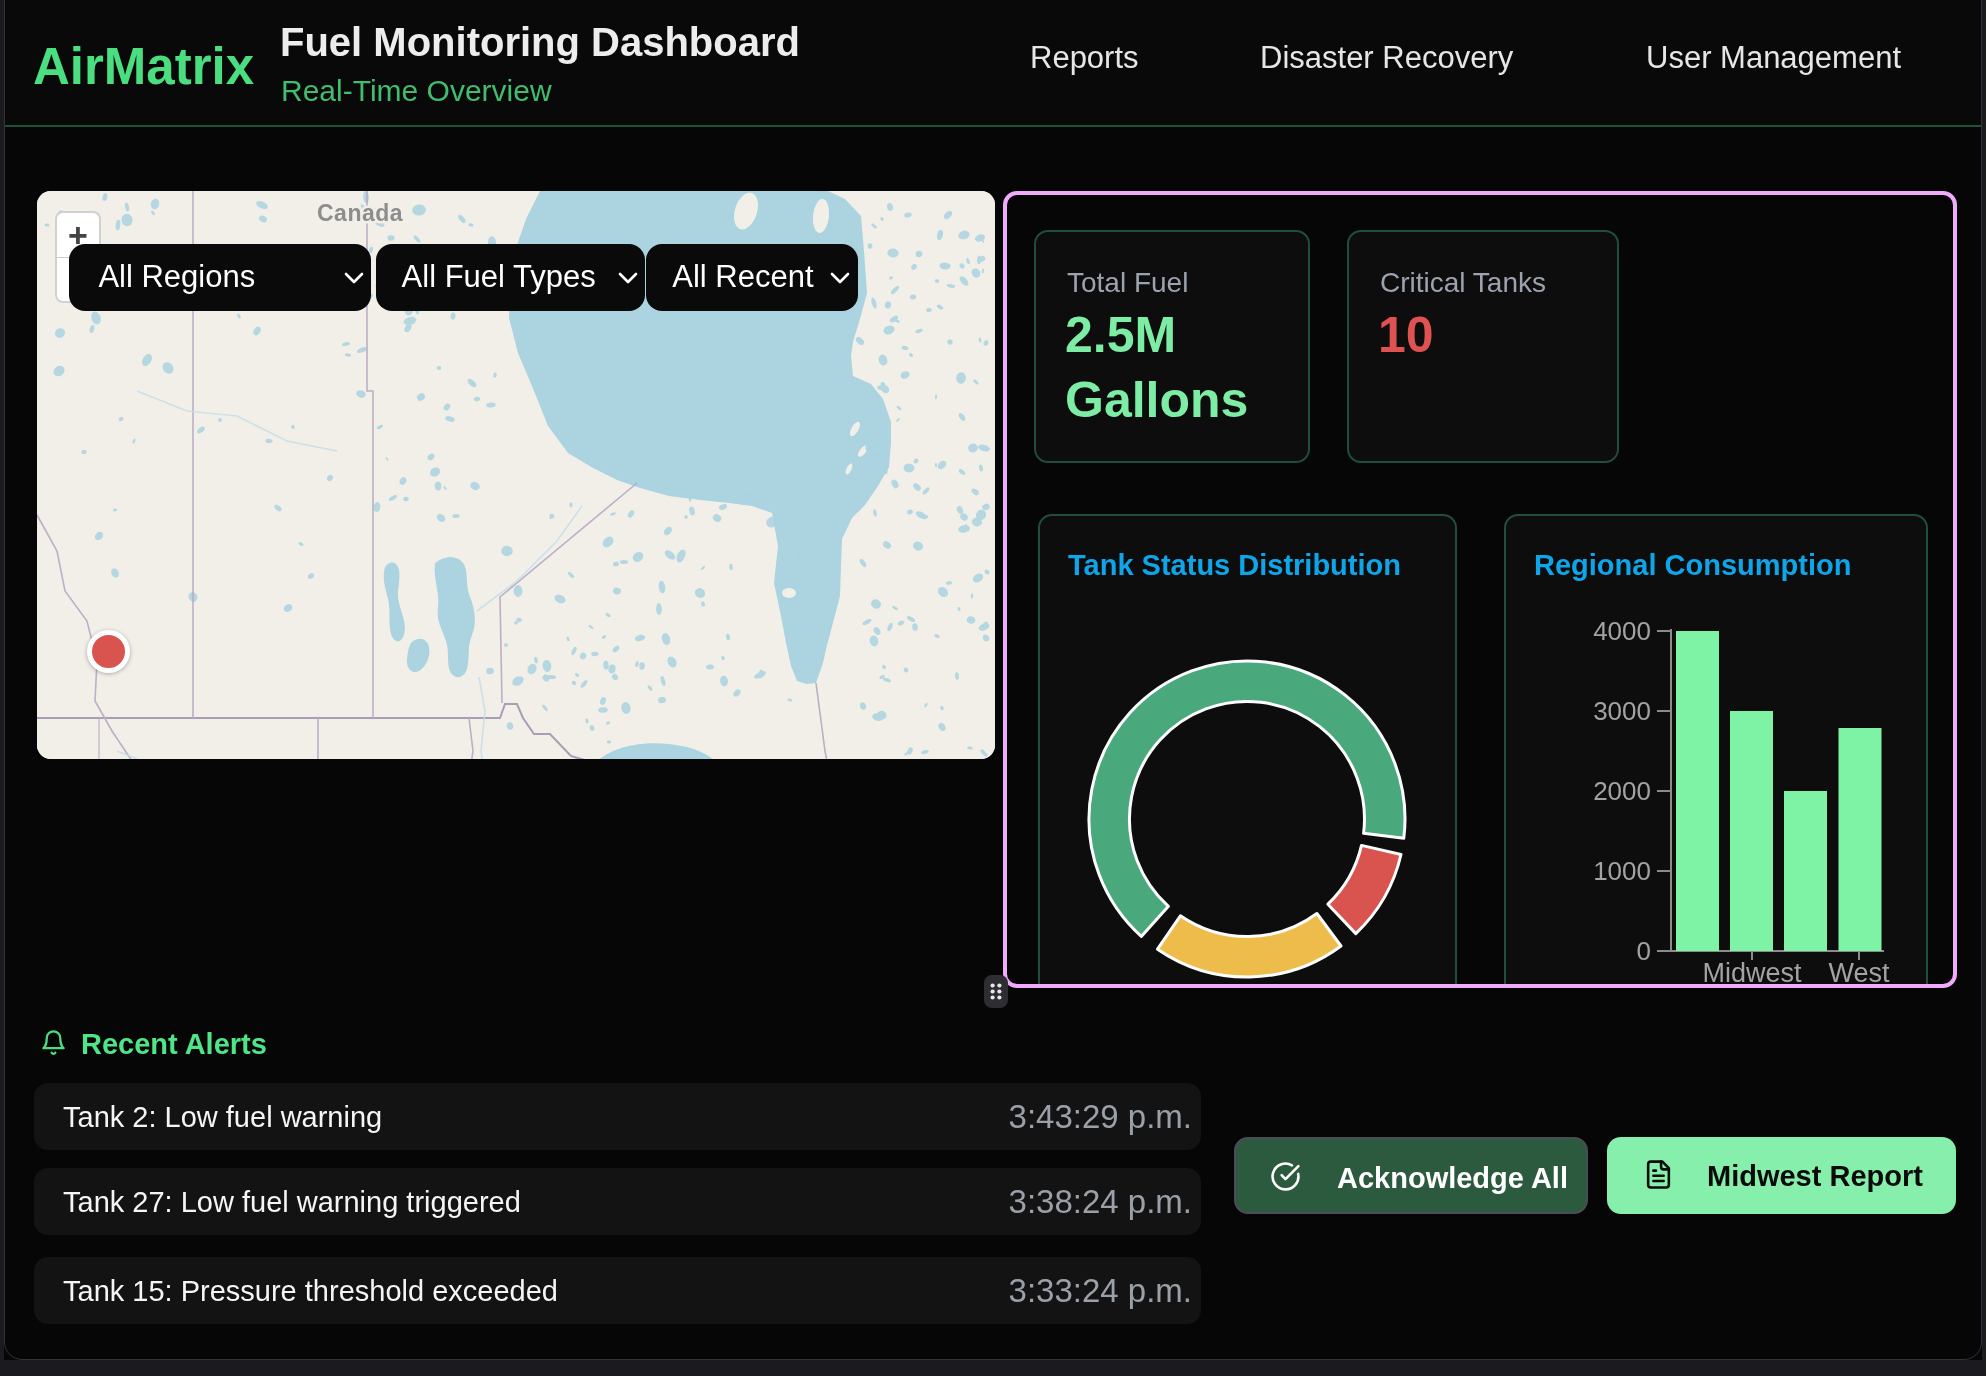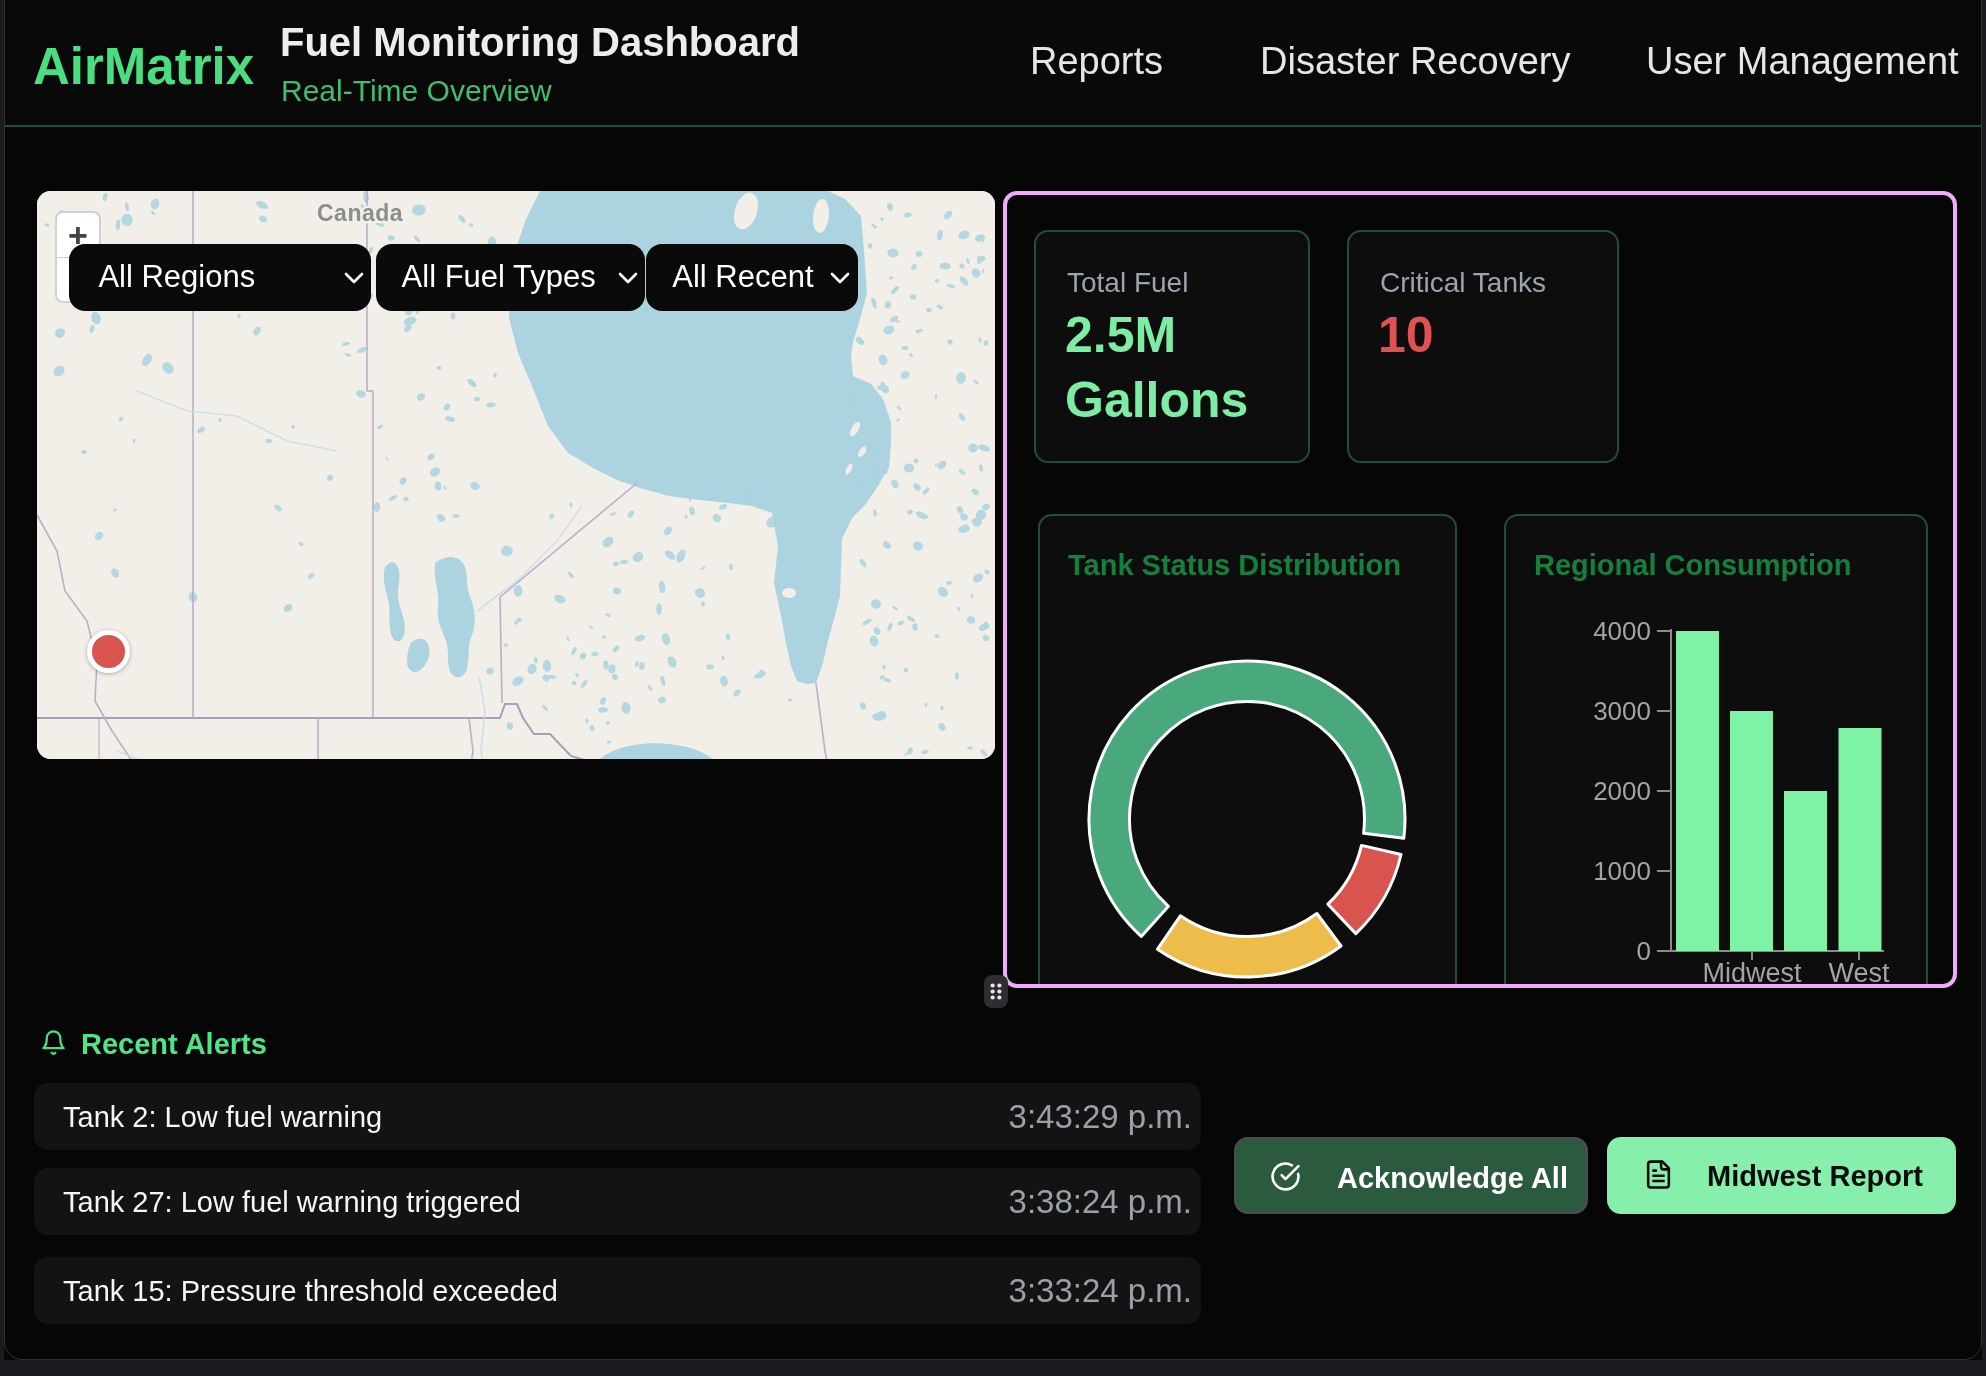--- a/index.html
+++ b/index.html
@@ -6,39 +6,39 @@
   html,body { width:1986px; height:1376px; background:#060606; font-family:"Liberation Sans", sans-serif; overflow:hidden; position:relative; }
   .abs { position:absolute; }
   .strip { position:absolute; background:#1b1b1f; }
   .appborder { position:absolute; left:4px; top:-22px; width:1978px; height:1382px;
                border:1px solid #32333a; border-radius:18px; pointer-events:none; z-index:50; }
   
   .hdr { position:absolute; left:4px; top:0; width:1978px; height:127px; background:#090909; border-bottom:2px solid #1d5138; }
   .logo { position:absolute; left:33px; top:37px; font-size:51px; font-weight:bold; color:#4ade80; }
   .title { position:absolute; left:280px; top:20px; font-size:40px; font-weight:bold; color:#ededed; }
   .subtitle { position:absolute; left:281px; top:74px; font-size:30px; color:#41bd6d; }
-  .nav { position:absolute; top:40px; font-size:38px; color:#e6e6e8; font-weight:500; }
+  .nav { position:absolute; top:40px; font-size:31px; color:#e6e6e8; font-weight:500; }
   
   .map { position:absolute; left:37px; top:191px; width:958px; height:568px; border-radius:14px; overflow:hidden; background:#f2efe9; }
   .zoombox { position:absolute; left:18px; top:20px; width:46px; height:92px; background:#fff; border-radius:8px;
              border:2px solid rgba(0,0,0,0.18); }
   .zoombox .plus { position:absolute; left:0; top:0; width:100%; height:45px; color:#444; font-size:34px; font-weight:bold;
                    text-align:center; line-height:44px; border-bottom:1px solid #ccc; }
   .pill { position:absolute; top:52.5px; height:67px; background:#0a0a0a; border-radius:16px; color:#fff;
           font-size:31px; display:flex; align-items:center; }
   .pill svg { position:absolute; }
   .marker { position:absolute; border-radius:50%; width:43px; height:43px; border:5px solid #fff;
             box-shadow:0 1px 4px rgba(0,0,0,0.3); }
   
   .panel { position:absolute; left:1003px; top:191px; width:954px; height:797px; border:4px solid #f0abfc; border-radius:14px; overflow:hidden; }
   .scard { position:absolute; top:35px; height:233px; background:#0c0d0c; border:2px solid #1f4f3a; border-radius:14px; }
   .slabel { position:absolute; left:31px; top:35px; font-size:28px; color:#9ca3af; }
   .sval { position:absolute; left:29px; top:71px; font-size:50px; font-weight:bold; line-height:65px; }
   .ccard { position:absolute; top:319px; height:520px; background:#0c0d0c; border:2px solid #1f4f3a; border-radius:14px; }
-  .ctitle { position:absolute; left:28px; top:33px; font-size:29px; font-weight:bold; color:#15803d; }
+  .ctitle { position:absolute; left:28px; top:33px; font-size:29px; font-weight:bold; color:#0ea5e9; }
   .grip { position:absolute; left:984px; top:975px; width:24px; height:33px; background:#2e2e32; border-radius:8px; z-index:60; }
   
   .alerts-h { position:absolute; left:81px; top:1028px; font-size:29px; font-weight:bold; color:#4ee487; }
   .arow { position:absolute; left:34px; width:1167px; height:67px; background:#131313; border-radius:14px; }
   .arow .t { position:absolute; left:29px; top:50%; transform:translateY(-50%); font-size:29px; color:#f5f5f5; }
   .arow .tm { position:absolute; right:9px; top:50%; transform:translateY(-50%); font-size:33px; color:#9aa0a8; }
   .btn { position:absolute; top:1137px; height:77px; border-radius:14px; font-weight:bold; font-size:29px; }
 </style>
 </head>
 <body>

